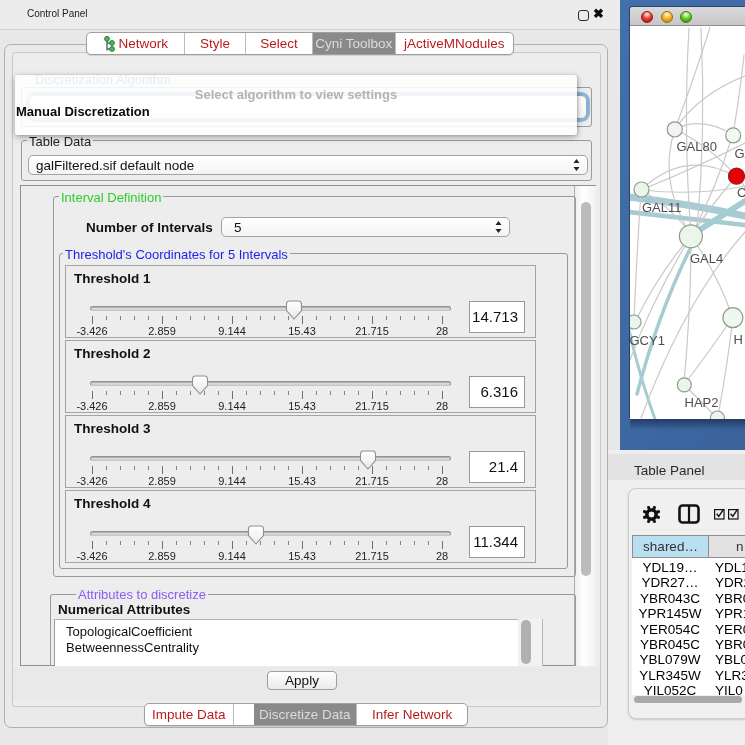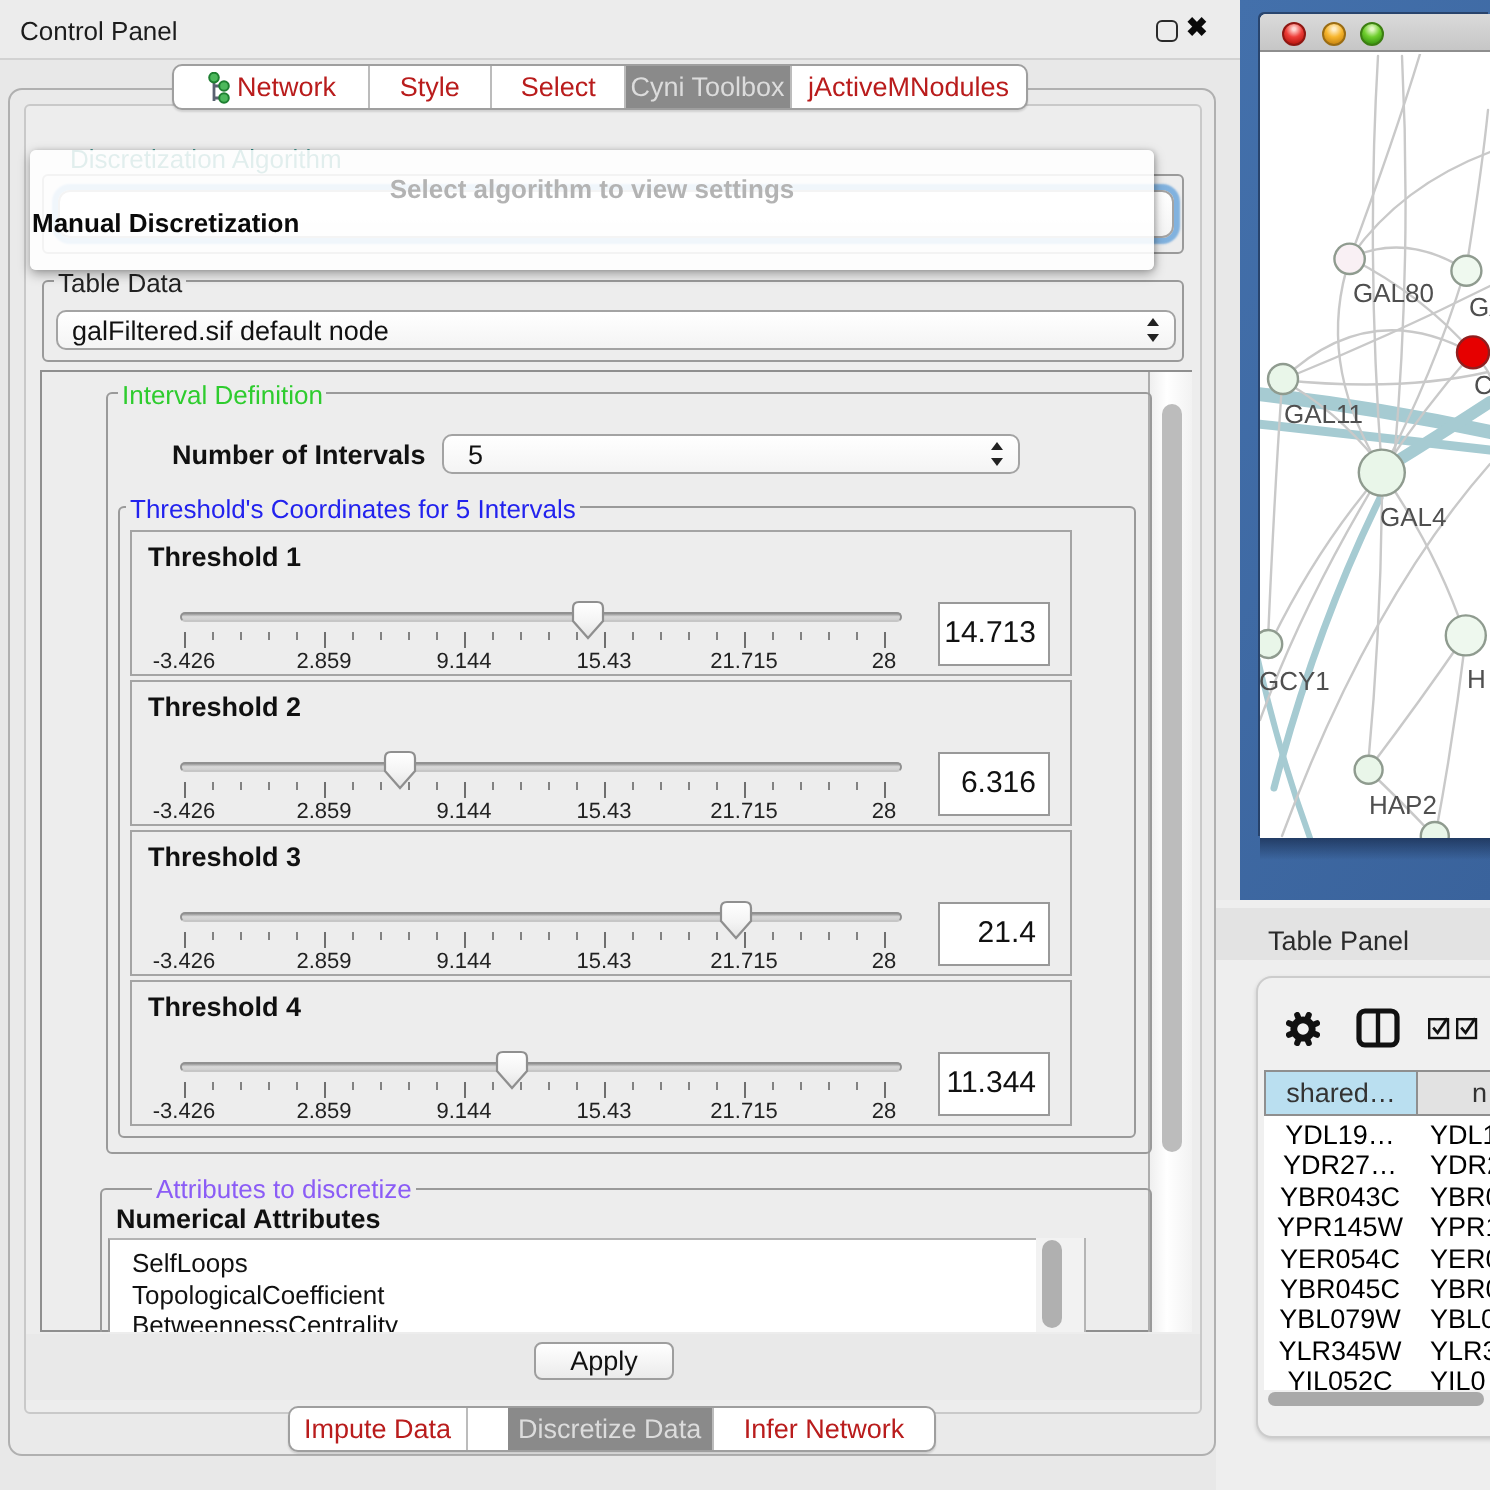--- a/index.html
+++ b/index.html
@@ -2,21 +2,21 @@
 <html><head>
 <meta charset="utf-8">
 <style>
 * { margin:0; padding:0; box-sizing:border-box; }
 html,body { width:745px; height:745px; overflow:hidden; }
 body { font-family:"Liberation Sans", sans-serif; background:#e8e8e8; position:relative; }
 .abs { position:absolute; }
 
 
 #titlebar { left:0; top:0; width:620px; height:30px; background:#ececec; border-bottom:1px solid #d2d2d2; }
-#titletext { left:10px; top:8px; font-size:13px; color:#1c1c1c; }
+#titletext { left:27px; top:8px; font-size:10px; color:#1c1c1c; }
 #floatico { left:578px; top:10px; width:11px; height:11px; border:1.6px solid #2a2a2a; border-radius:3px; }
 #closeico { left:593px; top:6px; font-size:13px; font-weight:bold; color:#0a0a0a; }
 
 
 #outerpanel { left:4px; top:44px; width:604px; height:684px; background:#eaeaea; border:1px solid #b0b0b0; border-radius:7px; }
 #innerpanel { left:12px; top:52px; width:589px; height:655px; background:#ededed; border:1px solid #c9c9c9; border-radius:3px; }
 
 
 .seg { display:flex; background:#fff; border:1px solid #9f9f9f; border-radius:5px; overflow:hidden; height:23px; box-shadow:0 1px 1px rgba(0,0,0,0.12); }
 .seg .s { display:flex; align-items:center; justify-content:center; font-size:13.5px; color:#b91c1c; border-right:1px solid #bcbcbc; white-space:nowrap; }
@@ -225,21 +225,20 @@
       </defs>
      <path d="M1.5 4 Q1.5 1 4.5 1 H13.5 Q16.5 1 16.5 4 V10.5 L9 19 L1.5 10.5 Z" fill="url(#tg4)" stroke="#8f8f8f" stroke-width="1.1"></path>
     </svg>
     <div class="vbox">11.344</div>
   </div>
 
 <div class="abs" style="left:50px; top:594px; width:526px; height:72px; border:1px solid #9a9a9a; border-bottom:none; border-radius:3px 3px 0 0;"></div>
 <div class="glabel" style="left:76px; top:587px; color:#8b5cf6;">Attributes to discretize</div>
 <div class="abs" style="left:56px; top:602px; font-size:13.5px; font-weight:bold; color:#111; background:#ededed; padding:0 2px;">Numerical Attributes</div>
 <div class="abs" id="attrlist">
-  <div>SelfLoops</div>
   <div>TopologicalCoefficient</div>
   <div>BetweennessCentrality</div>
 </div>
 <div class="abs" style="left:518px; top:619px; width:25px; height:47px; background:#f2f2f2; border-right:1px solid #b5b5b5;"></div>
 <div class="abs" style="left:521px; top:620px; width:10px; height:44px; background:#b0b0b0; border-radius:5px;"></div>
 
 <div class="abs" style="left:13px; top:667px; width:587px; height:33px; background:#e9e9e9;"></div>
 <div class="abs" id="applybtn">Apply</div>
 
 <div class="abs seg" id="bottabs">

